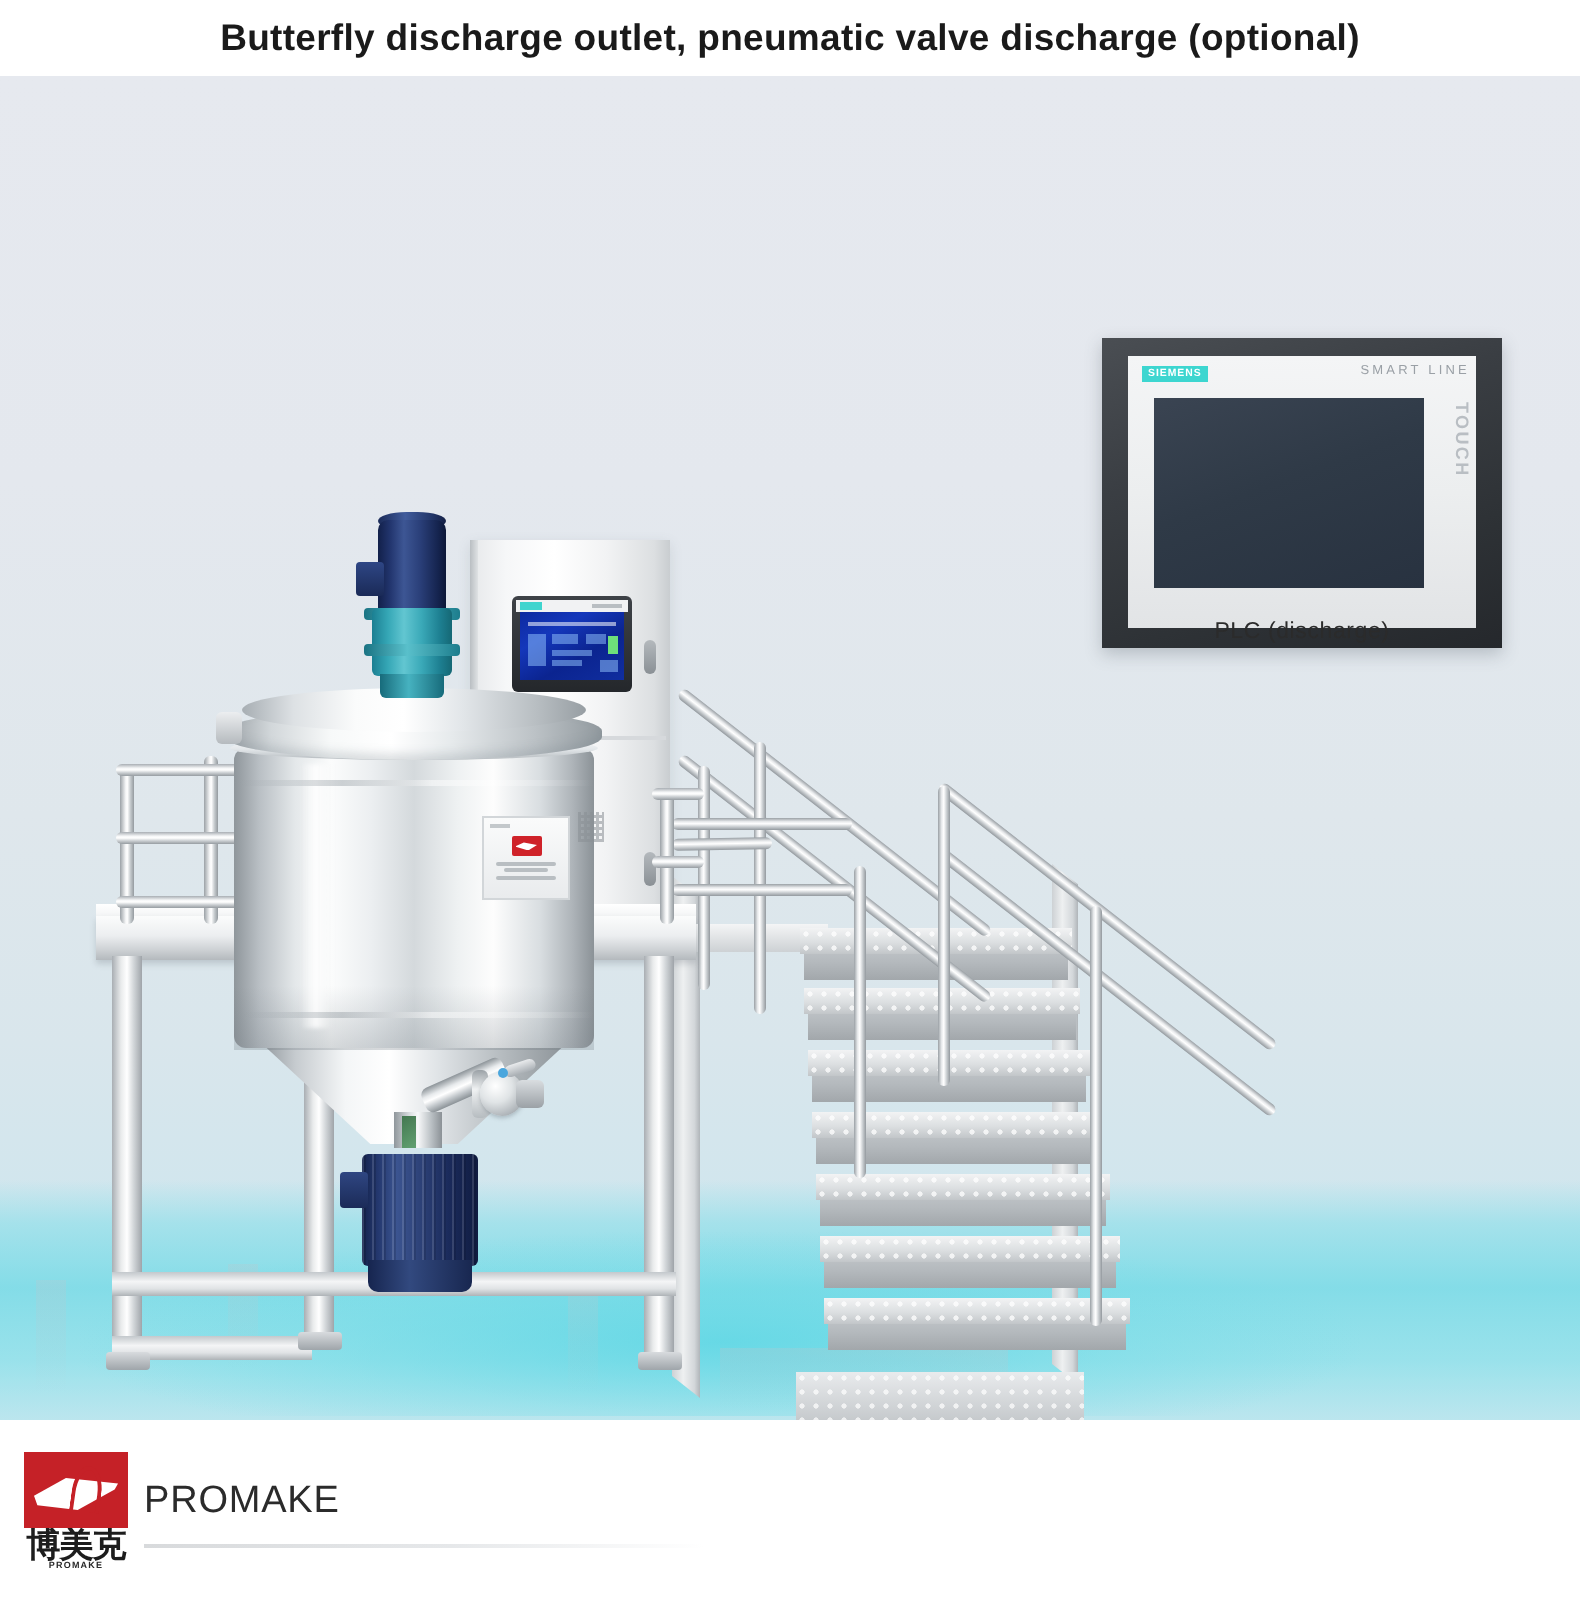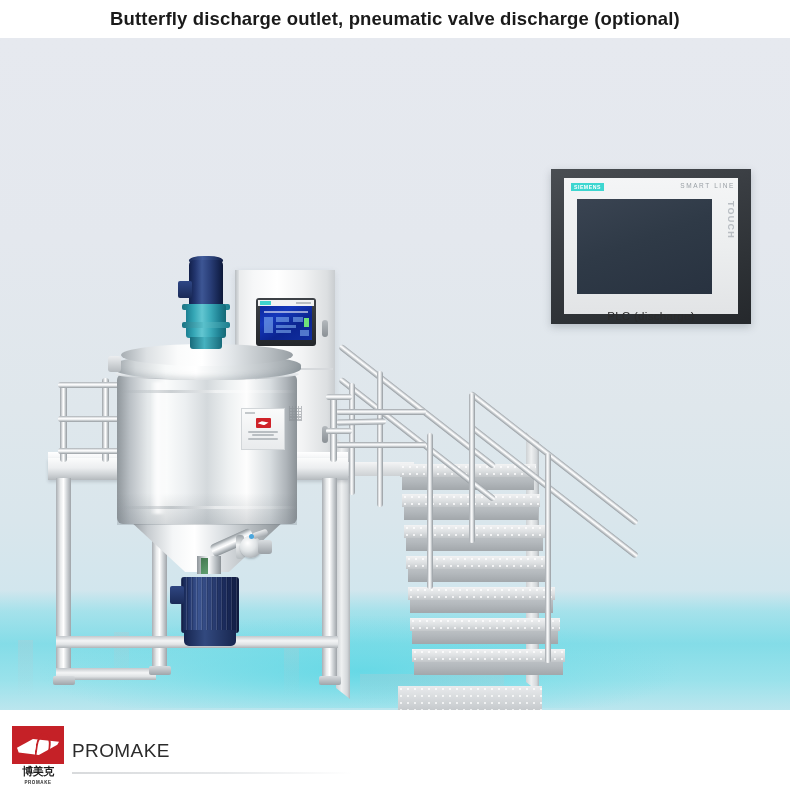--- a/index.html
+++ b/index.html
@@ -315,22 +315,22 @@
     position:absolute;left:5px;top:12px;width:42px;height:17px;background:#ffffff;
     clip-path:polygon(0% 58%, 38% 6%, 100% 22%, 96% 40%, 52% 100%, 4% 86%);
   }
   .logo-hook{
     position:absolute;left:24px;top:7px;width:11px;height:21px;
     border:2.5px solid #c52127;border-radius:50% 50% 0 0/60% 60% 0 0;
     border-bottom:none;transform:rotate(8deg);
   }
   .logo-cn{
     width:52px;height:16px;display:flex;align-items:center;justify-content:center;
-    font-size:11px;font-weight:bold;color:#1d1d1d;letter-spacing:-.5px;
-    font-family:Liberation Mono, monospace;line-height:1;
+    font-size:17px;font-weight:bold;color:#1d1d1d;letter-spacing:-.5px;
+    font-family:Liberation Sans, sans-serif;line-height:1;
   }
   .logo-sub{
     position:absolute;left:0;top:54px;width:52px;text-align:center;
     font-size:4.5px;font-weight:bold;color:#2a2a2a;letter-spacing:.6px;
   }
   .brand-name{
     position:absolute;left:72px;top:30px;
     font-size:19px;color:#2b2b2b;letter-spacing:.4px;
   }
   .brand-rule{

